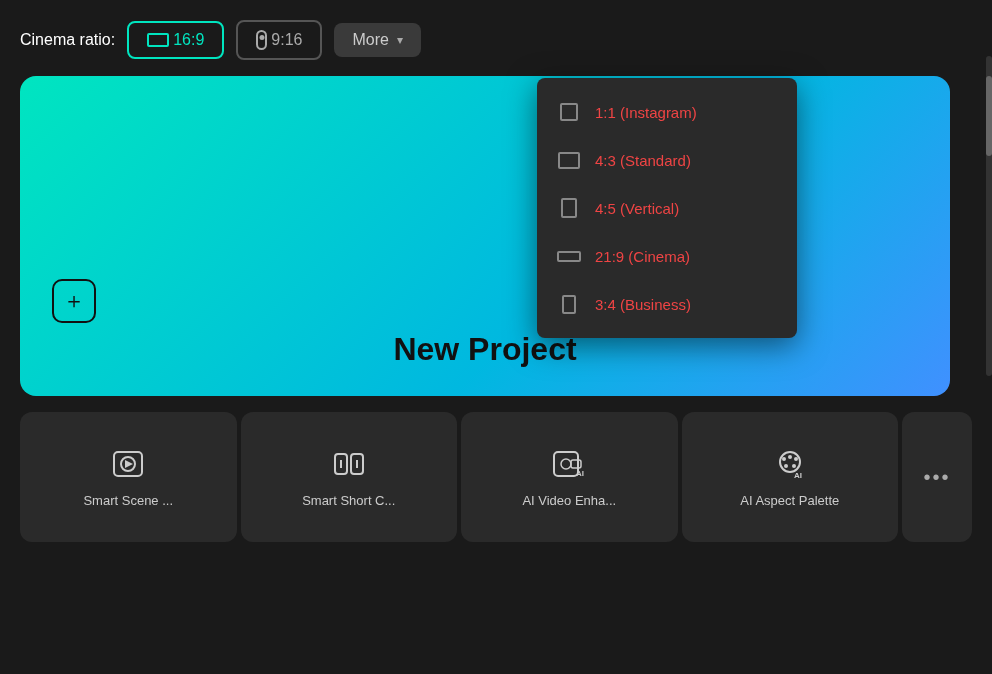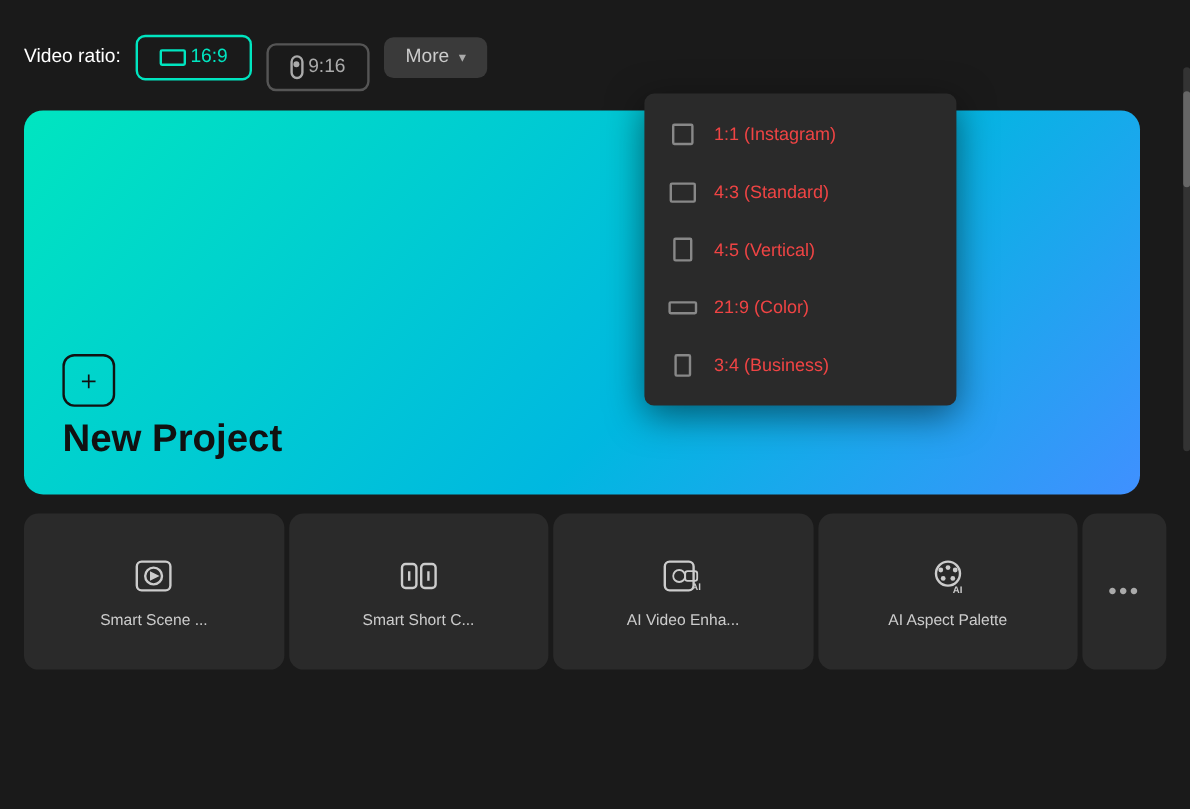--- a/index.html
+++ b/index.html
@@ -198,20 +198,21 @@
     .add-plus {
       font-size: 22px;
       color: #111;
       line-height: 1;
     }
 
     .new-project-title {
       font-size: 32px;
       font-weight: 700;
       color: #111;
+      text-align: center;
     }
 
     
     .scroll-track {
       position: absolute;
       right: 0;
       top: 56px;
       width: 6px;
       height: 320px;
       background: #333;
@@ -281,28 +282,28 @@
       width: 36px;
       height: 36px;
     }
   </style>
 </head>
 <body>
 
 <div class="main-container">
 
   <div class="aspect-ratio-row">
-    <span class="aspect-ratio-label">Video ratio:</span>
+    <span class="aspect-ratio-label">Cinema ratio:</span>
 
     <button class="aspect-btn active">
       <span class="icon-landscape"></span>
       <span>16:9</span>
     </button>
 
-    <button class="aspect-btn" style="color:#aaa; border-color:#555;margin-top:16px;">
+    <button class="aspect-btn" style="color:#aaa; border-color:#555;">
       <span class="icon-portrait"></span>
       <span>9:16</span>
     </button>
 
     <button class="more-btn">
       <span>More</span>
       <span class="chevron-icon">▾</span>
     </button>
   </div>
 
@@ -326,21 +327,21 @@
       <span class="ratio-icon-box">
         <span class="ri-45"></span>
       </span>
       <span>4:5 (Vertical)</span>
     </div>
 
     <div class="dropdown-item">
       <span class="ratio-icon-box">
         <span class="ri-219"></span>
       </span>
-      <span>21:9 (Color)</span>
+      <span>21:9 (Cinema)</span>
     </div>
 
     <div class="dropdown-item">
       <span class="ratio-icon-box">
         <span class="ri-34"></span>
       </span>
       <span>3:4 (Business)</span>
     </div>
 
   </div>

